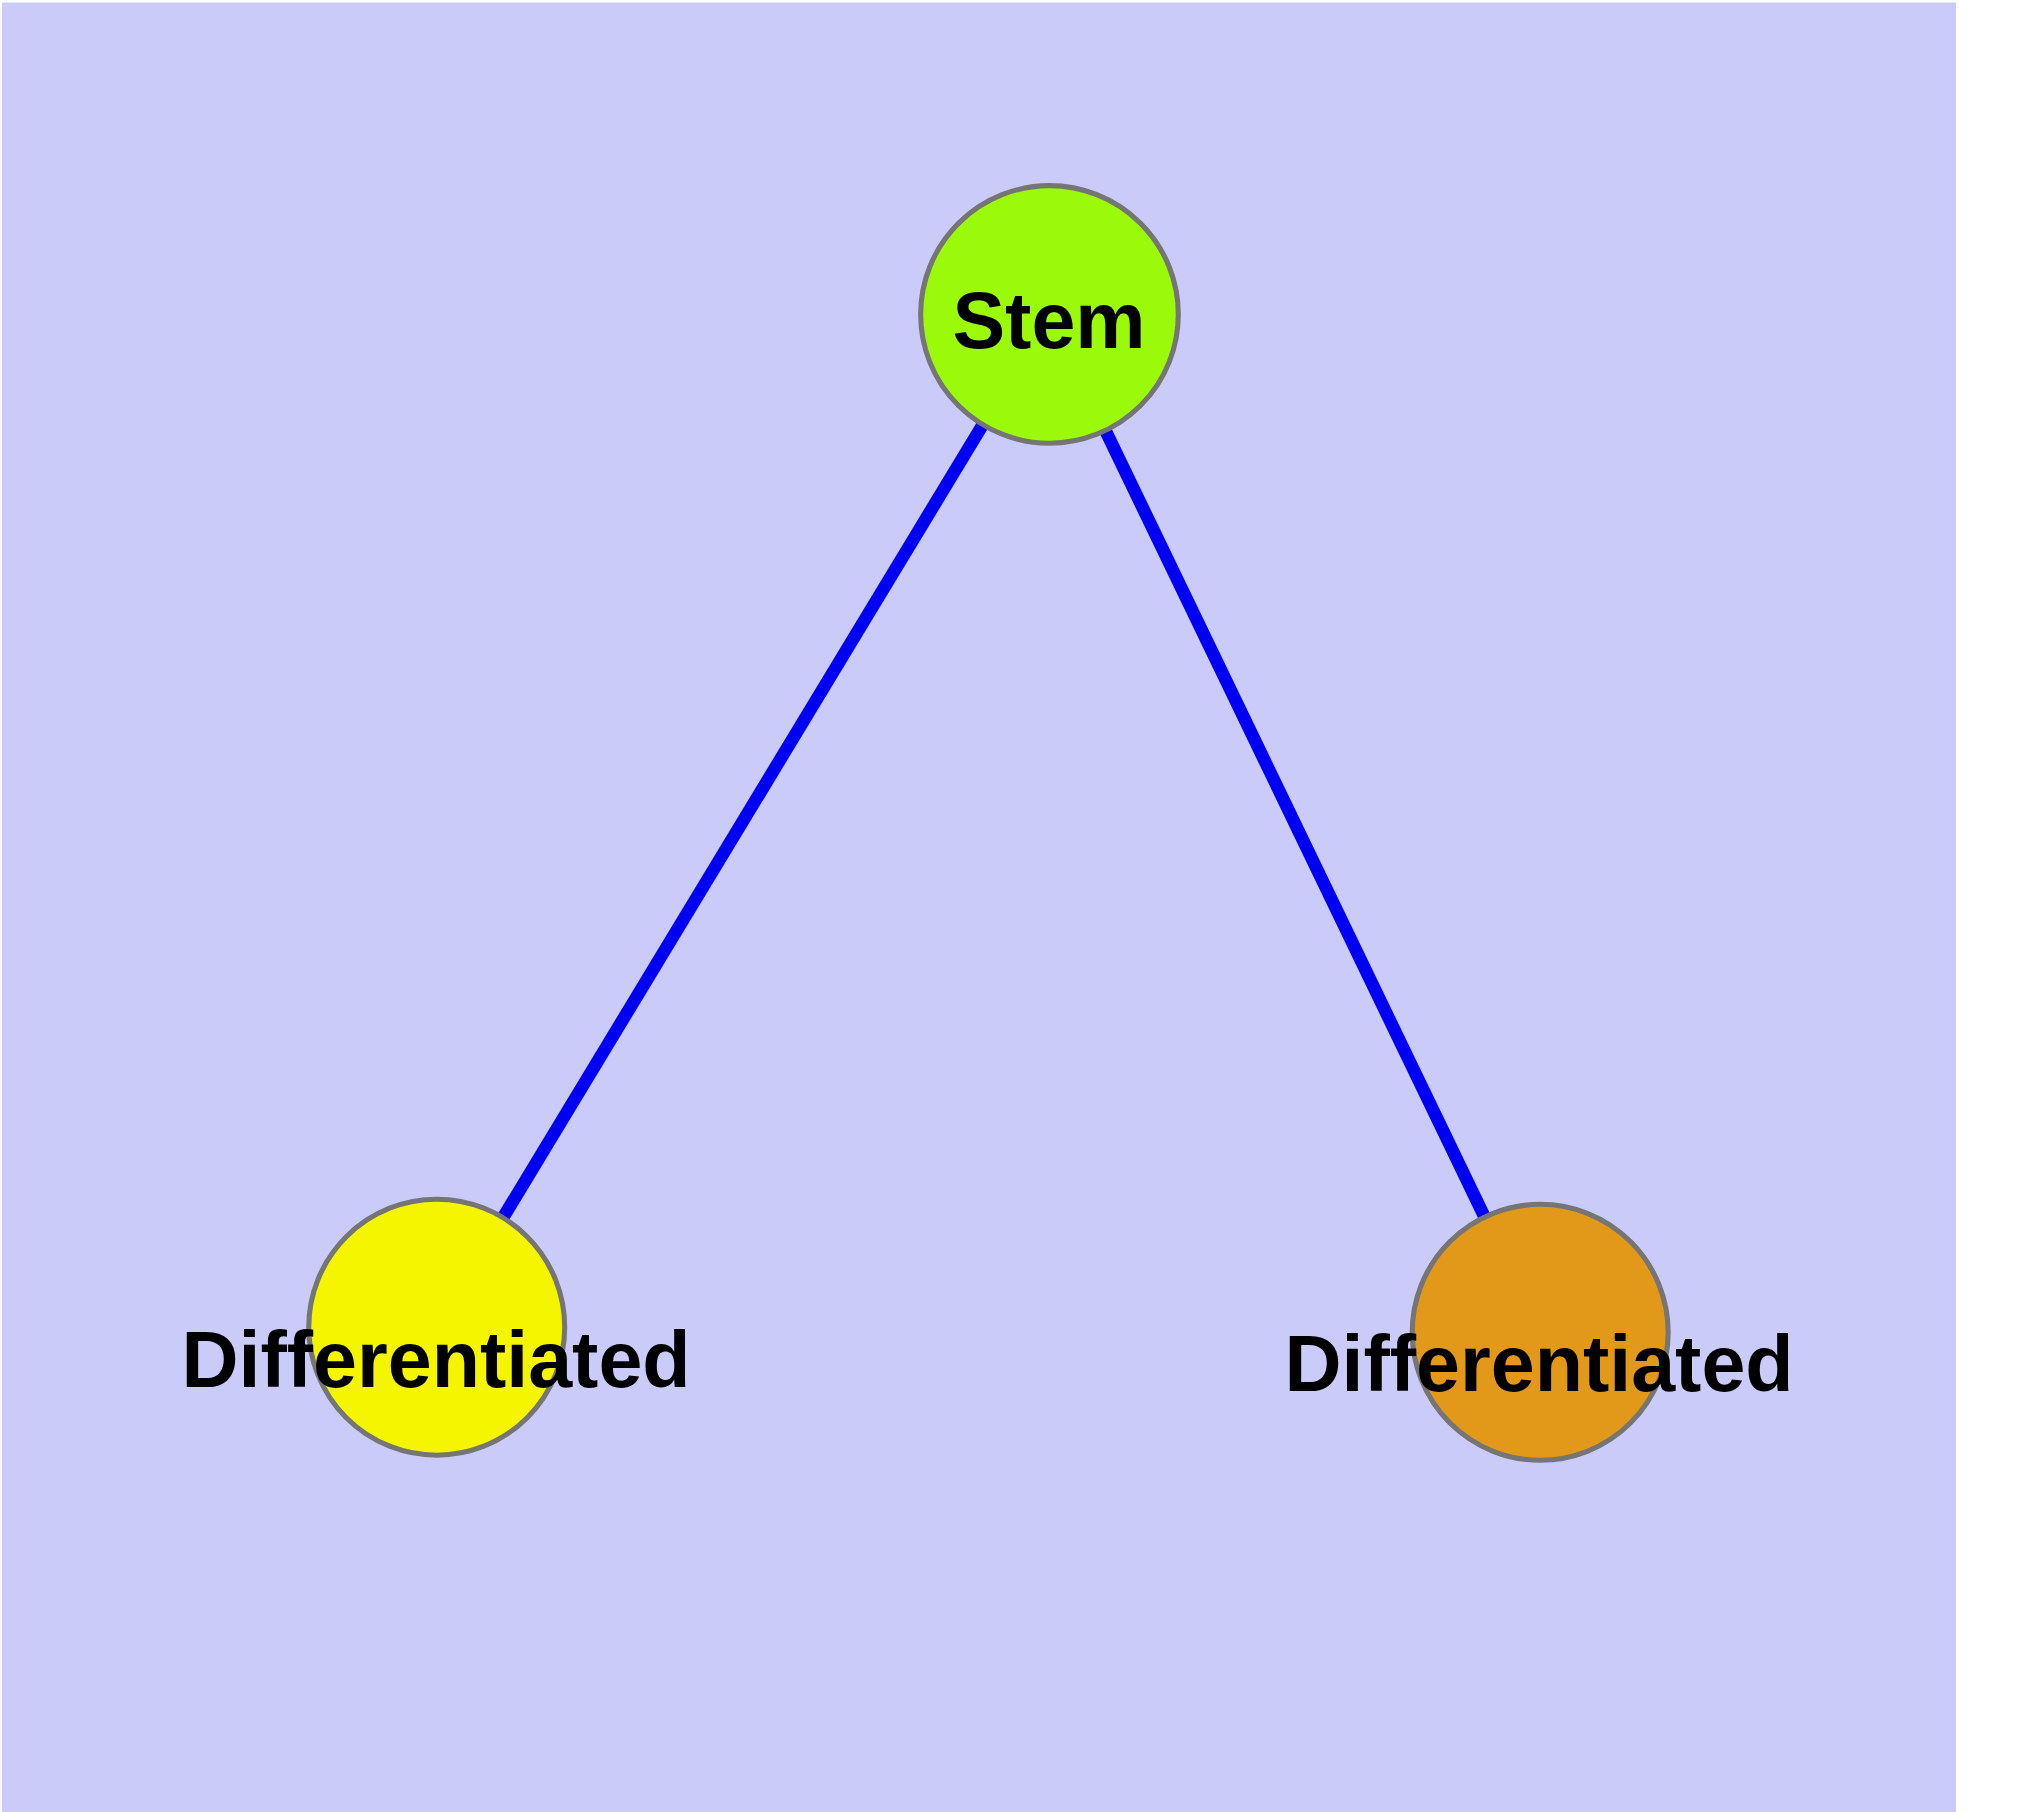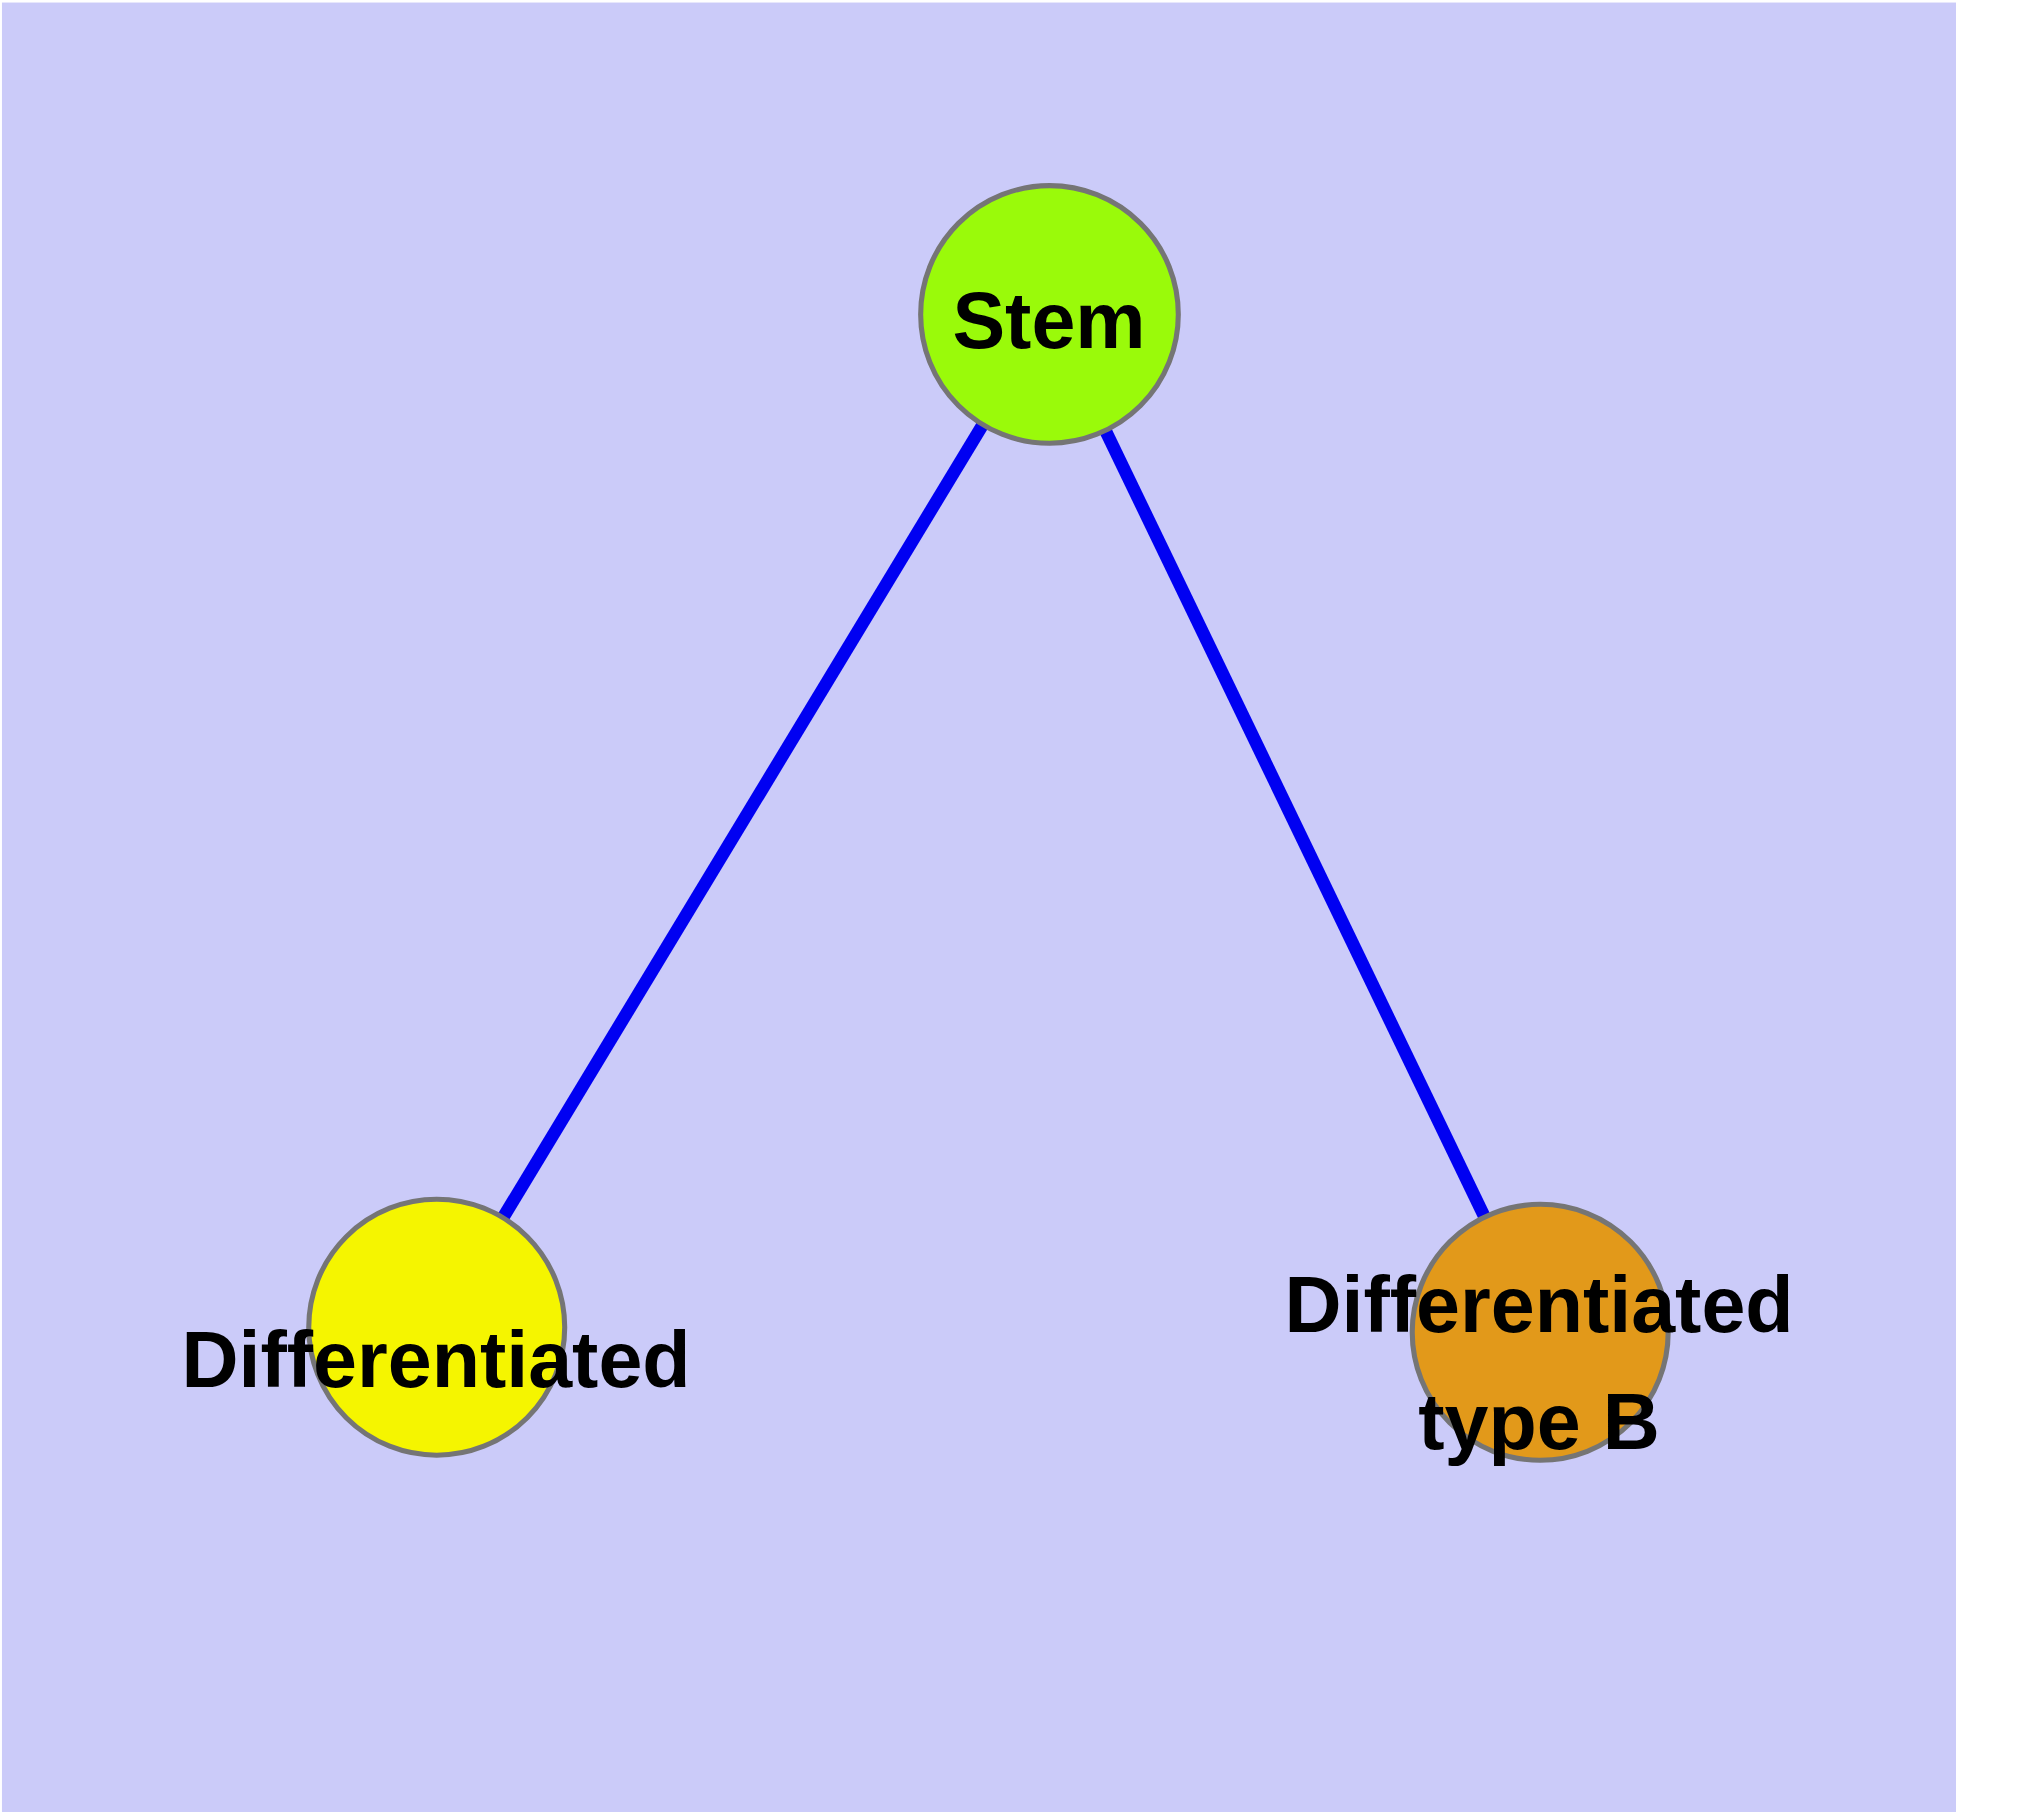--- a/index.html
+++ b/index.html
@@ -61,16 +61,15 @@
   <div class="node-label" id="stem-label">
     <span class="label-line">Stem</span>
   </div>
 
   <div class="node-label" id="type-a-label">
     <span class="label-line">Differentiated</span>
   </div>
 
   <div class="node-label" id="type-b-label">
     <span class="label-line">Differentiated</span>
-    <span class="label-line">type B</span>
   </div>
 </div>
 
 
 </body></html>

